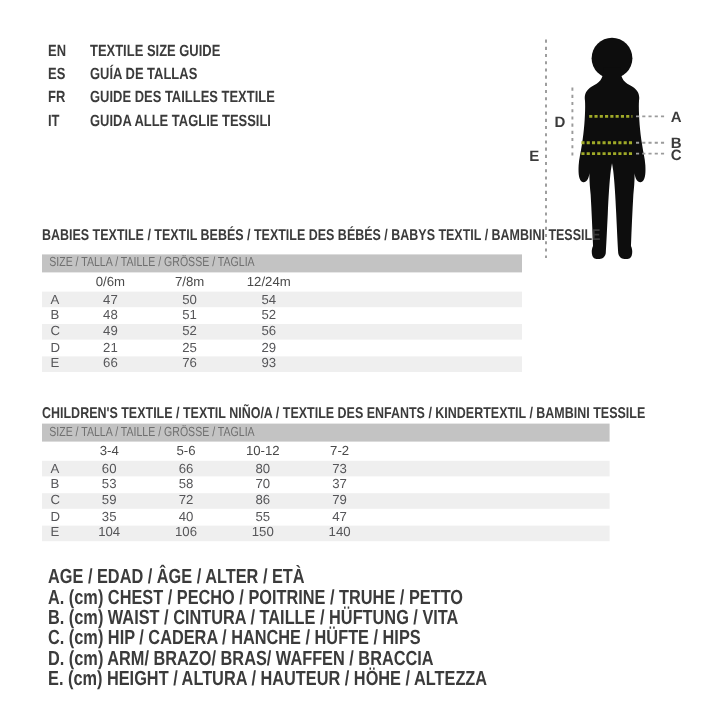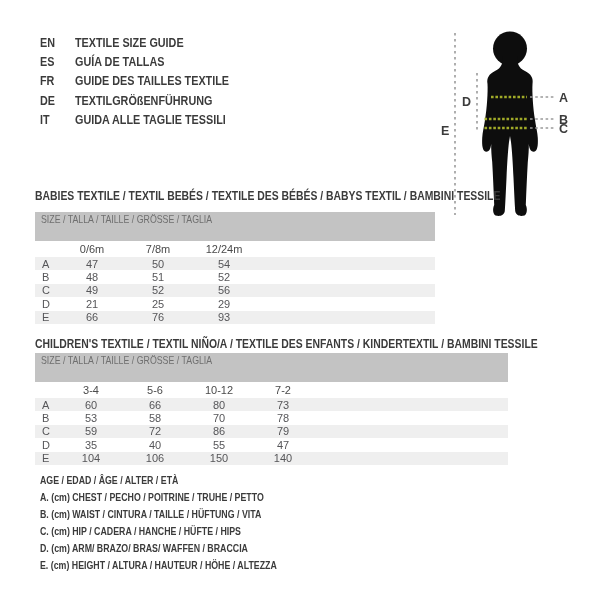--- a/index.html
+++ b/index.html
@@ -10,32 +10,32 @@
   
   .lang-list{position:absolute;left:40px;top:33px;}
   .lang-row{display:flex;height:19.2px;align-items:center;font-size:13.5px;font-weight:bold;}
   .lang-code{width:35px;flex:0 0 35px;}
 
   
   .section-title{position:absolute;left:35px;font-size:13px;font-weight:bold;color:#3b3b3b;}
 
   
   .size-table{position:absolute;left:35px;font-size:11px;color:#565659;}
-  .size-bar{height:29px;line-height:15px;background:#c3c3c3;color:#6f6f6f;padding-left:6px;font-size:11px;}
+  .size-bar{height:15px;line-height:15px;background:#c3c3c3;color:#6f6f6f;padding-left:6px;font-size:11px;}
   .t-row{display:grid;align-items:center;}
   .t-head{height:16px;color:#4a4a4a;}
   .t-body{height:13.4px;}
   .t-body.stripe{background:#efefef;}
   .babies .t-row{grid-template-columns:24px 66px 66px 66px auto;}
   .children .t-row{grid-template-columns:24px 64px 64px 64px 64px auto;}
   .cell{text-align:center;}
   .rowlab{text-align:left;padding-left:7px;}
 
   
-  .legend{position:absolute;left:40px;top:472px;font-size:11px;font-weight:bold;}
+  .legend{position:absolute;left:40px;top:472px;font-size:17px;font-weight:bold;}
   .legend div{height:17px;line-height:17px;}
 
   
   .figure-wrap{position:absolute;left:435px;top:20px;width:165px;height:200px;}
   .figure-wrap svg{display:block;}
   .svg-label{font-family:"Liberation Sans","DejaVu Sans",sans-serif;font-size:12.5px;font-weight:bold;fill:#3b3b3b;}
 </style>
 </head>
 <body>
 
@@ -46,24 +46,20 @@
       <span class="lang-code"><span class="cond">EN</span></span>
       <span class="cond">TEXTILE SIZE GUIDE</span>
     </div>
     <div class="lang-row">
       <span class="lang-code"><span class="cond">ES</span></span>
       <span class="cond">GUÍA DE TALLAS</span>
     </div>
     <div class="lang-row">
       <span class="lang-code"><span class="cond">FR</span></span>
       <span class="cond">GUIDE DES TAILLES TEXTILE</span>
-    </div>
-    <div class="lang-row">
-      <span class="lang-code"><span class="cond">DE</span></span>
-      <span class="cond">TEXTILGRÖßENFÜHRUNG</span>
     </div>
     <div class="lang-row">
       <span class="lang-code"><span class="cond">IT</span></span>
       <span class="cond">GUIDA ALLE TAGLIE TESSILI</span>
     </div>
   </div>
 
   <div class="figure-wrap">
     <svg width="165" height="200" viewBox="0 0 165 200">
 
@@ -190,21 +186,21 @@
       <span class="cell">60</span>
       <span class="cell">66</span>
       <span class="cell">80</span>
       <span class="cell">73</span>
     </div>
     <div class="t-row t-body">
       <span class="cell rowlab">B</span>
       <span class="cell">53</span>
       <span class="cell">58</span>
       <span class="cell">70</span>
-      <span class="cell">78</span>
+      <span class="cell">37</span>
     </div>
     <div class="t-row t-body stripe">
       <span class="cell rowlab">C</span>
       <span class="cell">59</span>
       <span class="cell">72</span>
       <span class="cell">86</span>
       <span class="cell">79</span>
     </div>
     <div class="t-row t-body">
       <span class="cell rowlab">D</span>

